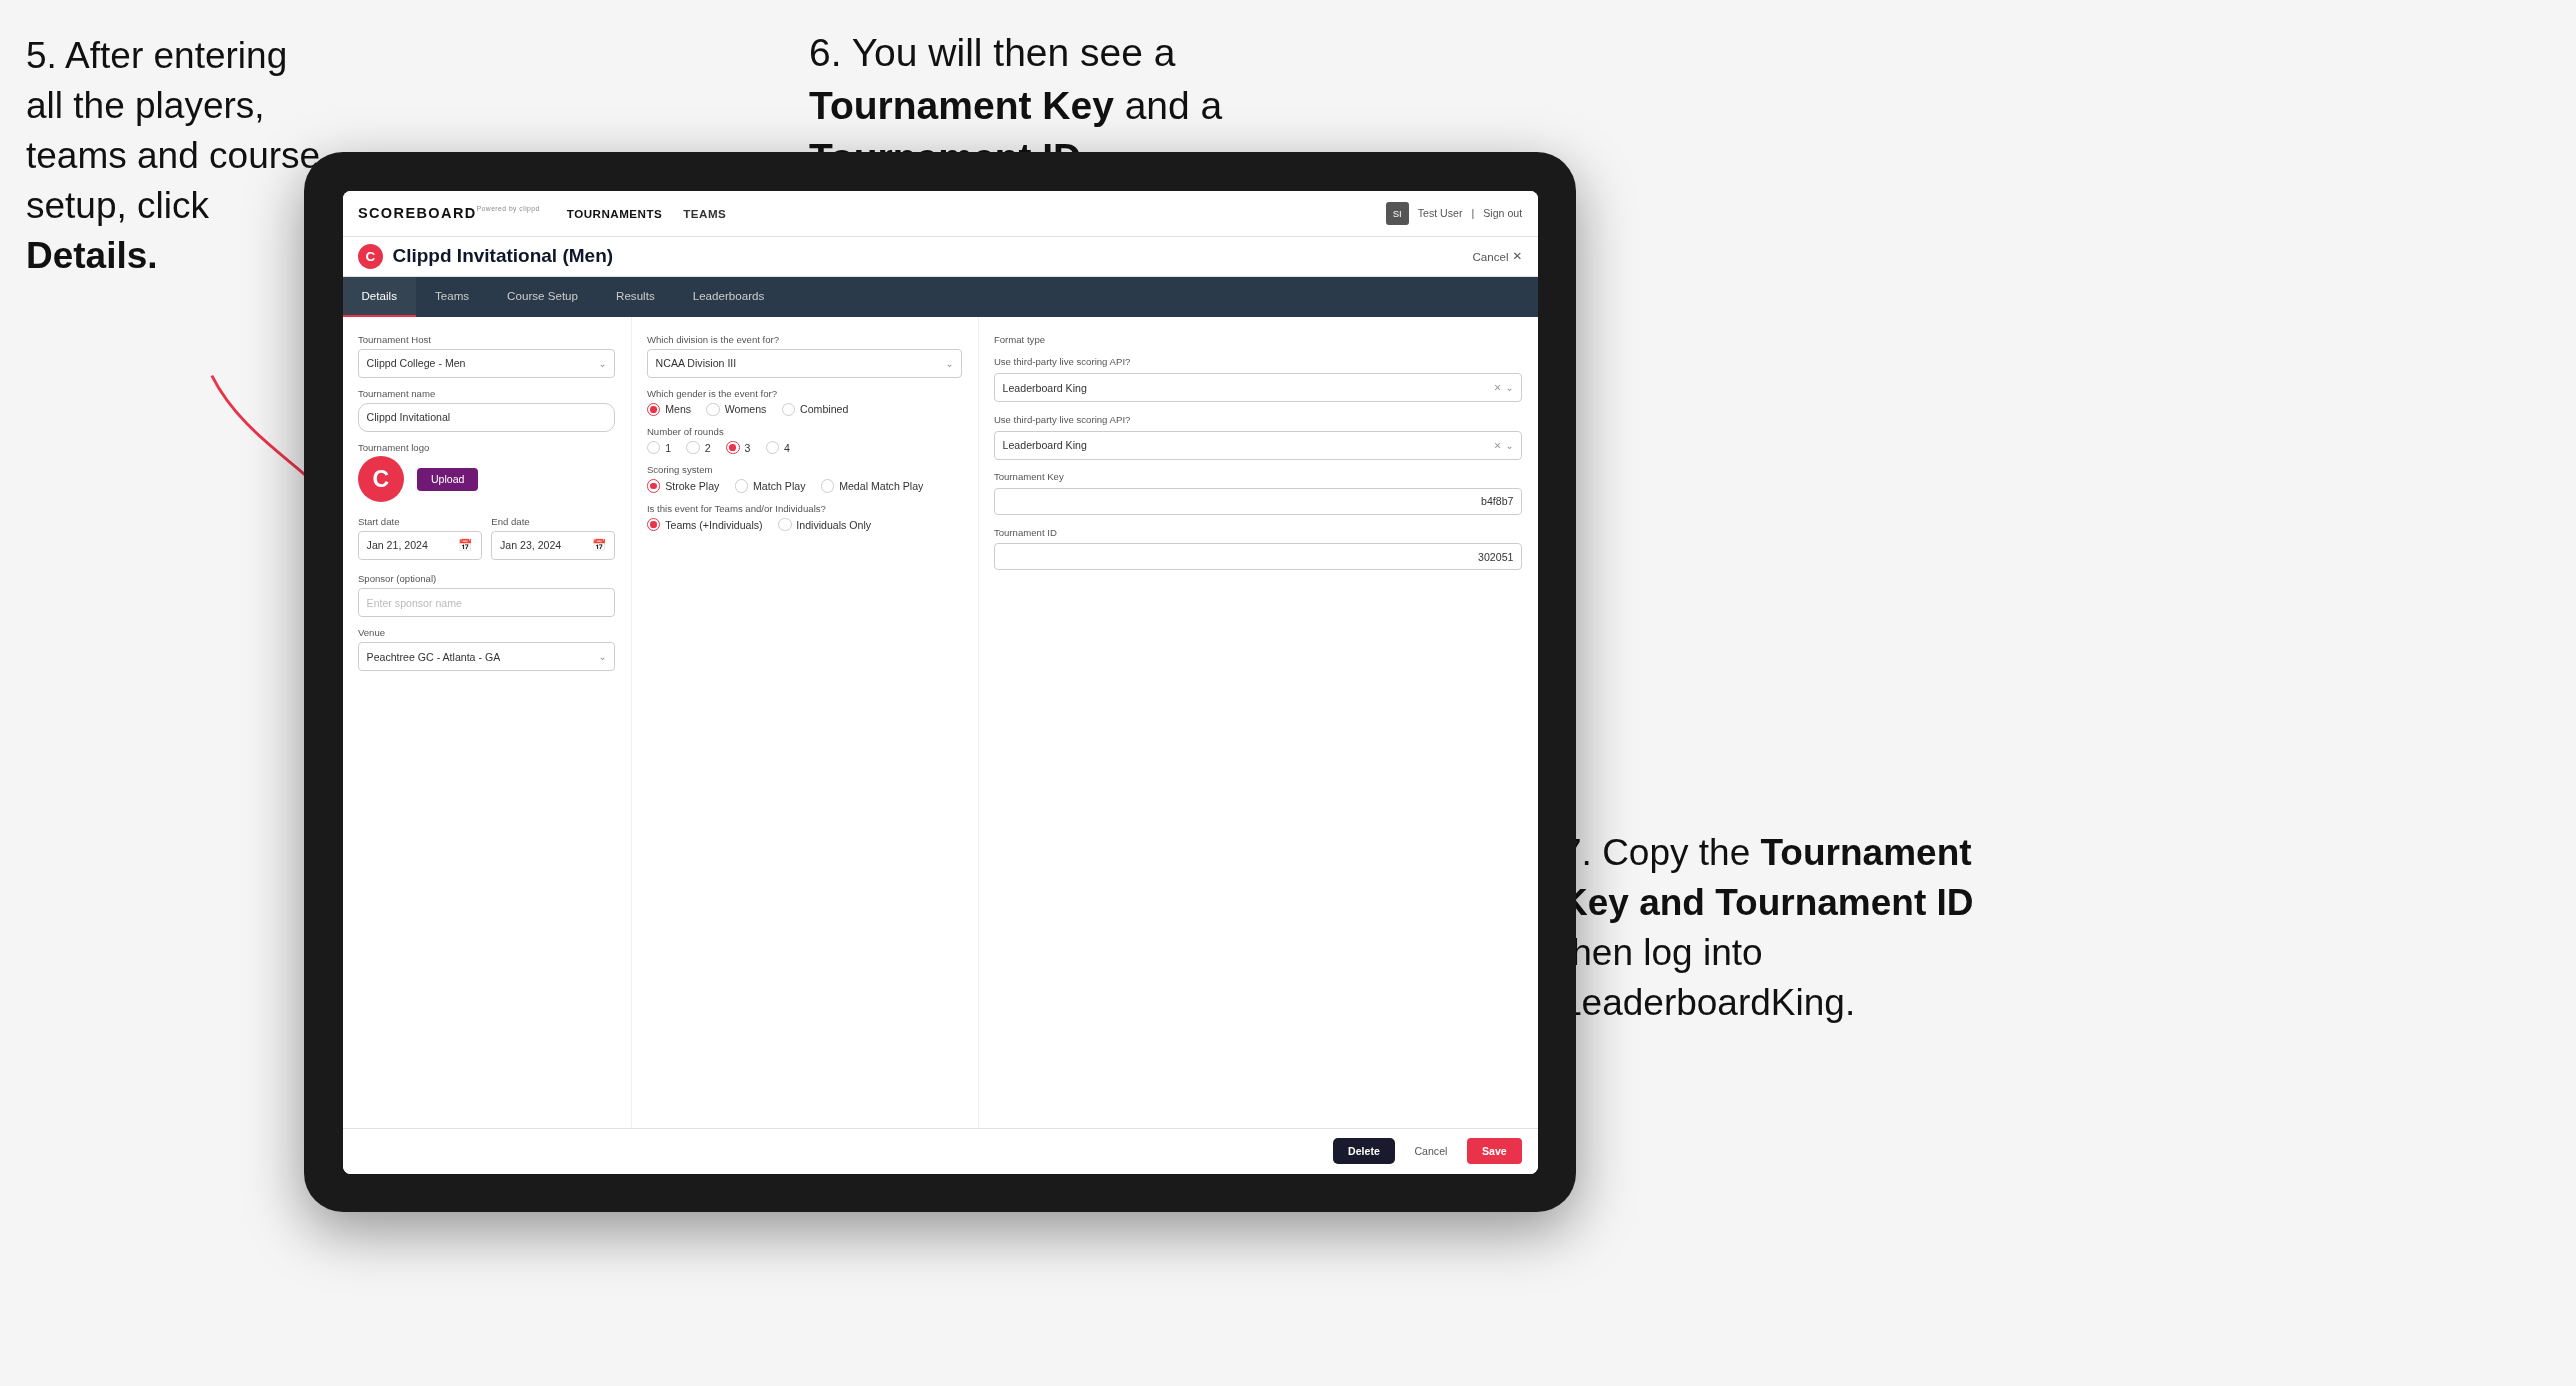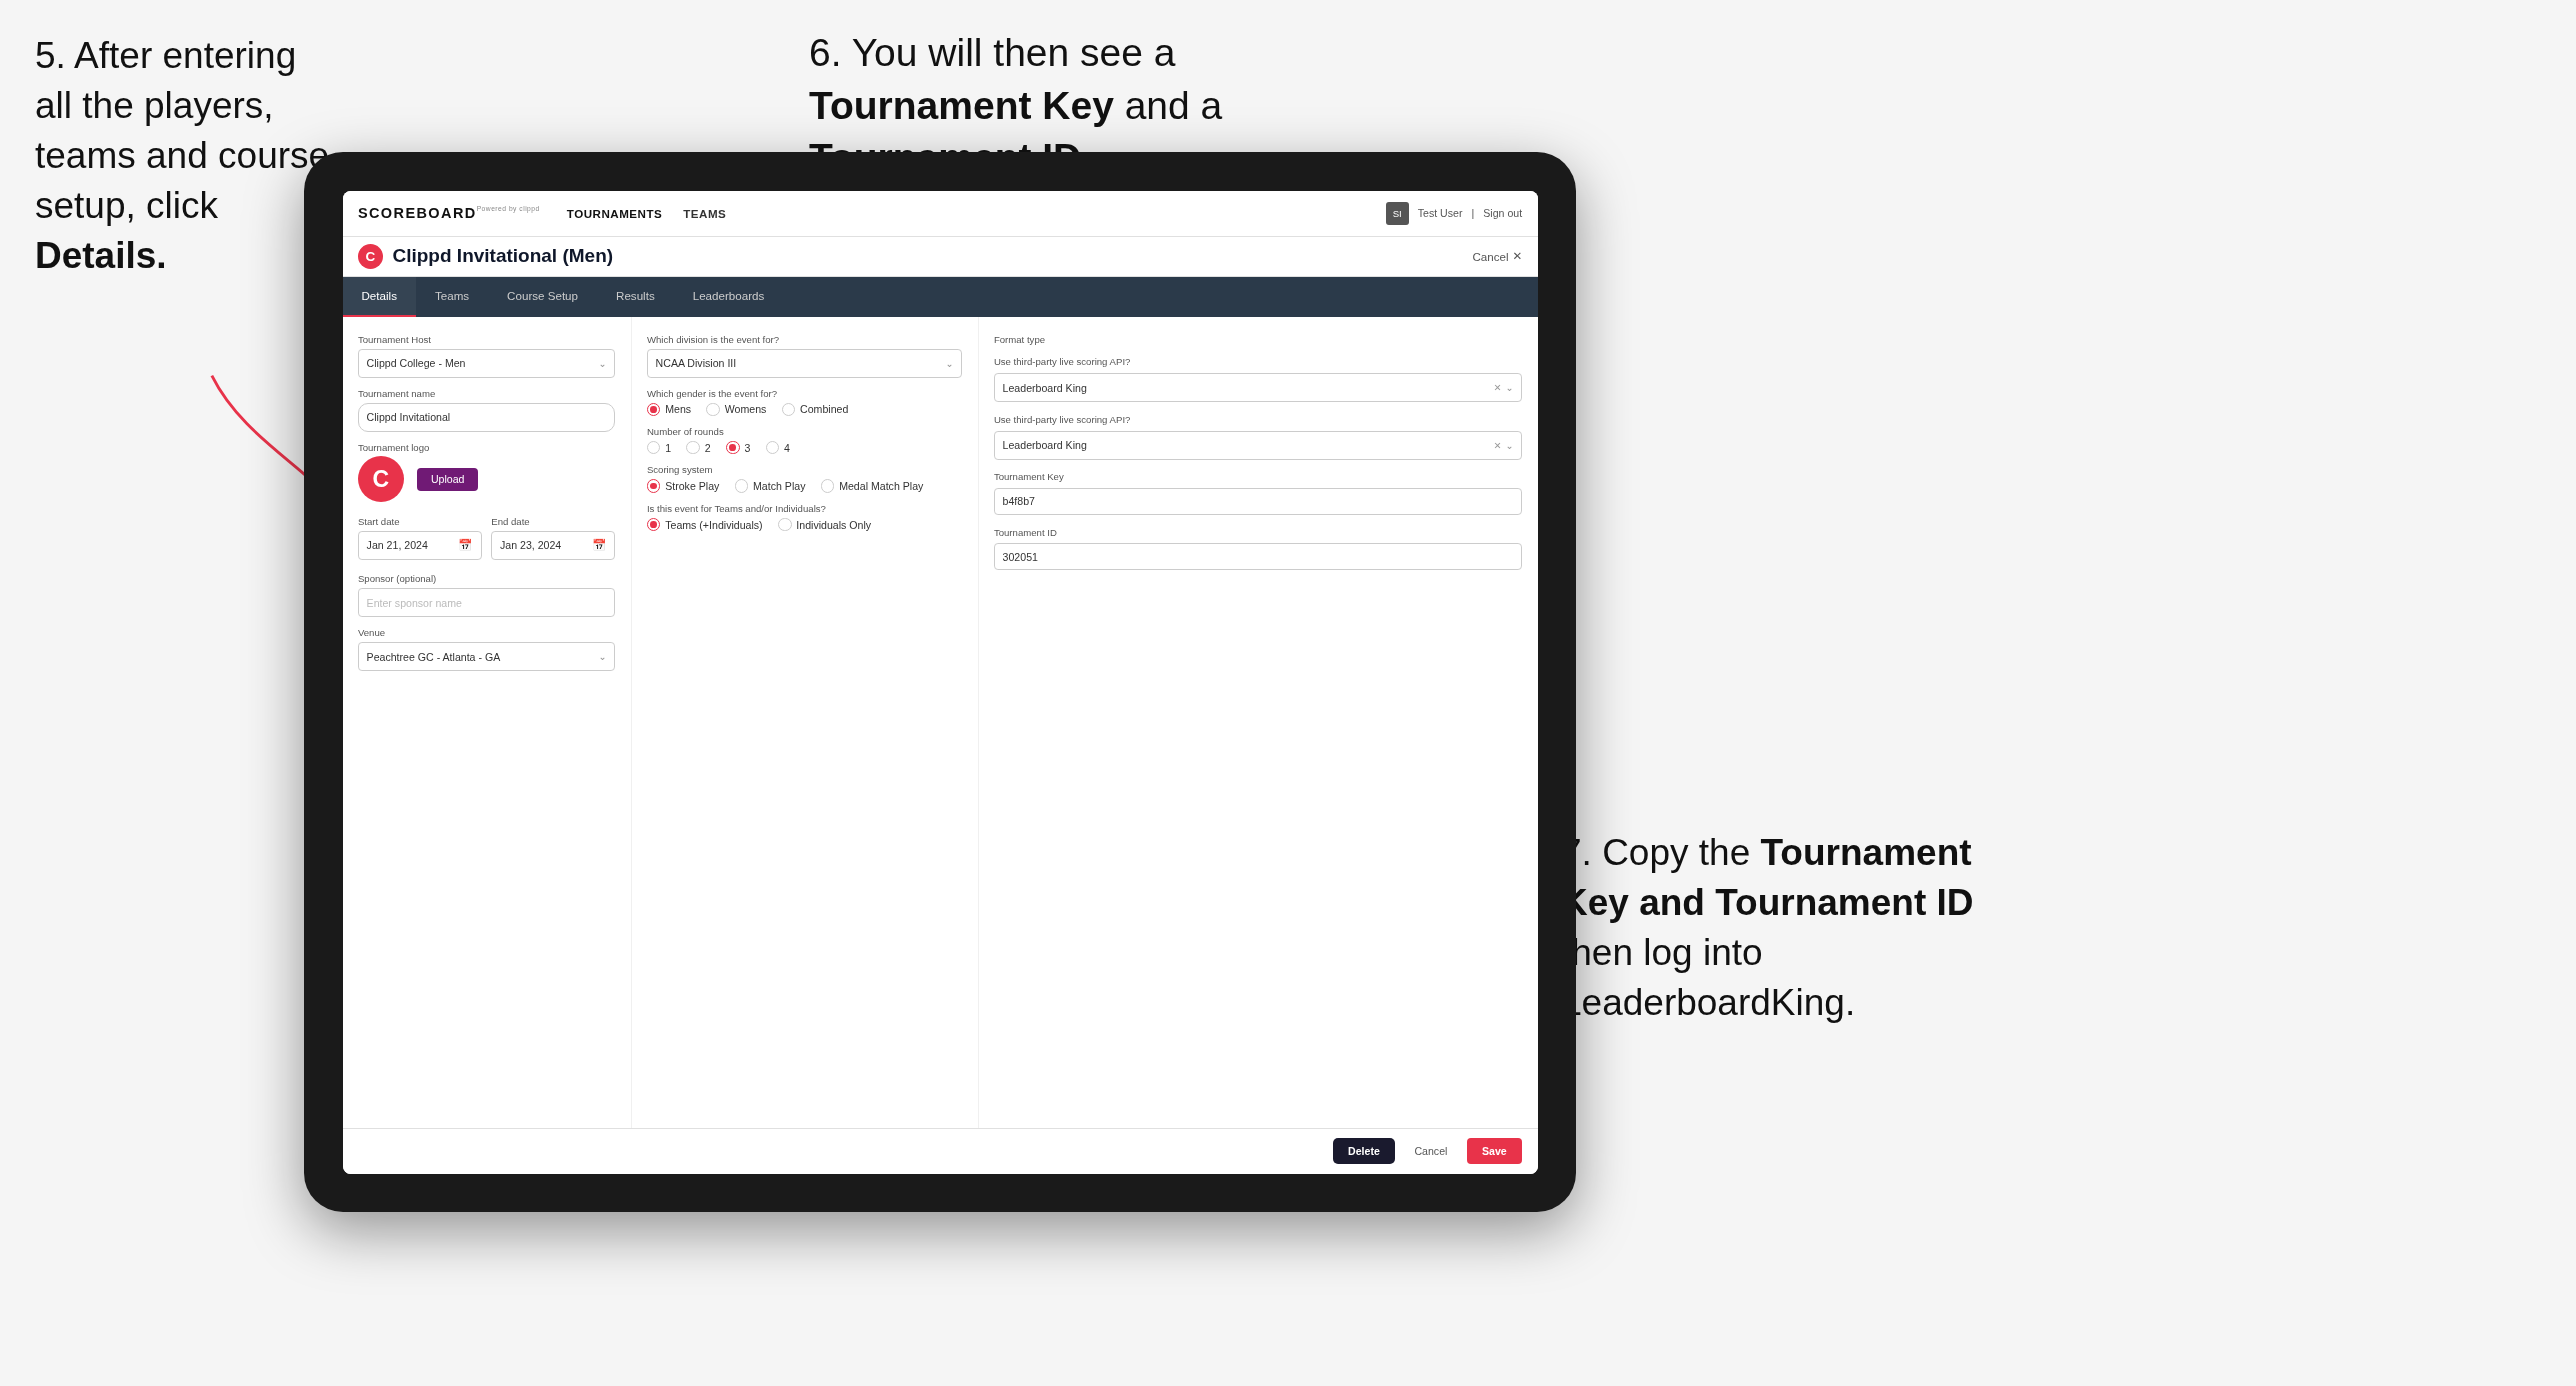--- a/index.html
+++ b/index.html
@@ -15,21 +15,21 @@
     
     .annotation {
       position: absolute;
       font-size: 37px;
       line-height: 1.35;
       color: #111;
     }
     .annotation strong { font-weight: 800; }
 
     #annot-left {
-      left: 35px;
+      left: 26px;
       top: 31px;
       width: 299px;
     }
     #annot-top-right {
       left: 809px;
       top: 27px;
       width: 559px;
       font-size: 39px;
     }
     #annot-bottom-right {
@@ -385,20 +385,21 @@
       width: 100%;
       height: 27px;
       border: 1px solid #ccc;
       border-radius: 3.9px;
       padding: 0 7.7px;
       font-size: 10.6px;
       color: #333;
       display: flex;
       align-items: center;
       background: #fff;
+      justify-content: flex-end;
     }
 
     
     #action-bar {
       background: #fff;
       border-top: 1px solid #e0e0e0;
       height: 46px;
       display: flex;
       align-items: center;
       justify-content: flex-end;

